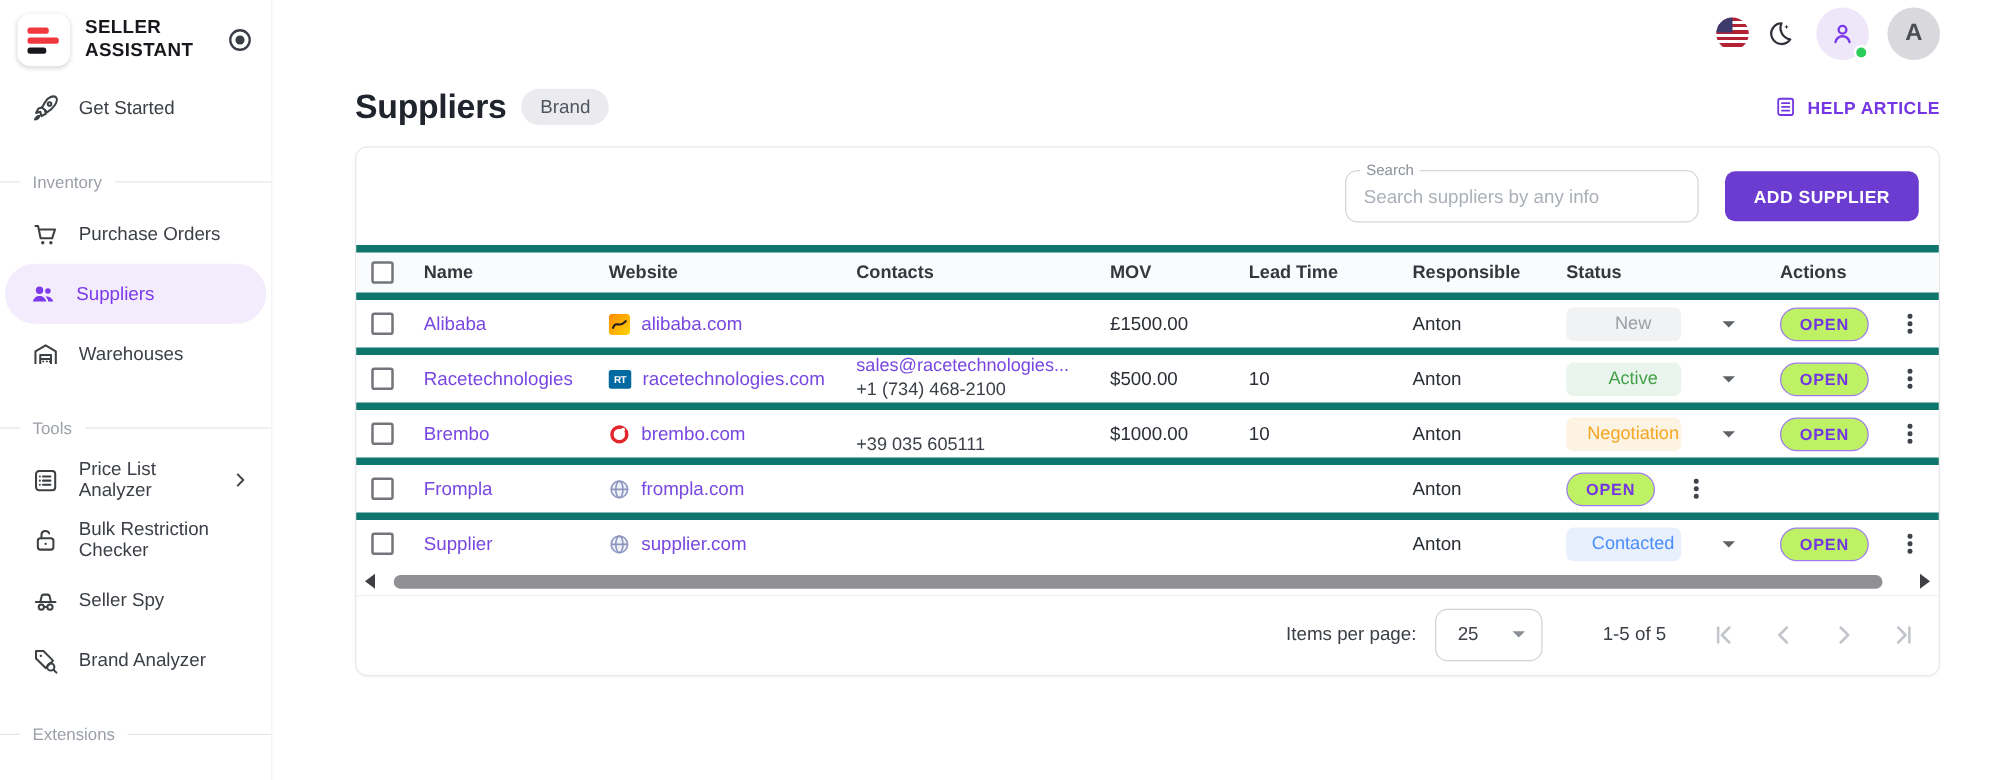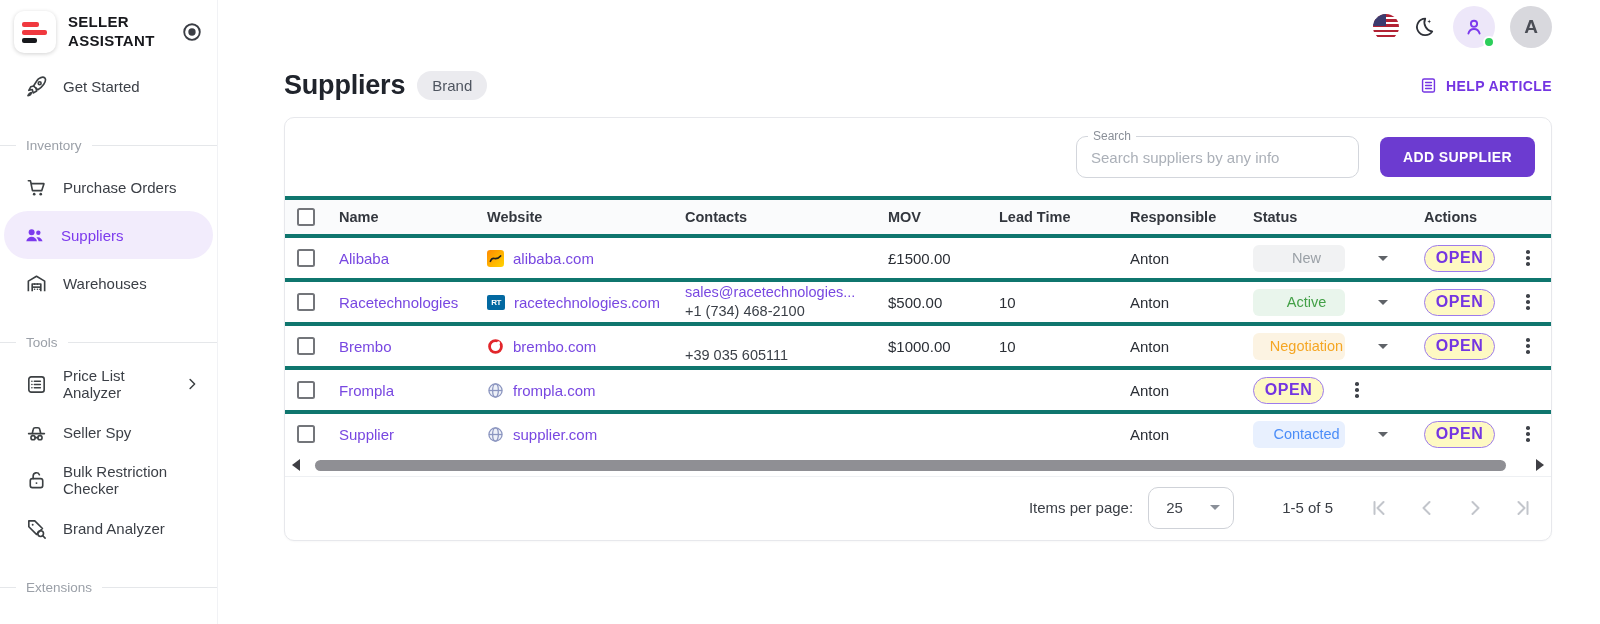--- a/index.html
+++ b/index.html
@@ -48,21 +48,21 @@
   
   .card { margin-top:16px; border:1px solid #E7E8EC; border-radius:10px; background:#fff; height:424px; box-shadow:0 1px 2px rgba(20,20,40,.03); }
   .card-toolbar { height:78px; display:flex; align-items:center; justify-content:flex-end; gap:21px; padding:0 16px; }
   .search-field { position:relative; width:283px; height:42px; border:1px solid #D3D6DC; border-radius:10px; background:#fff; }
   .search-field label { position:absolute; top:-8px; left:11px; background:#fff; padding:0 5px; font-size:12px; color:#8A8F98; }
   .search-field input { width:100%; height:100%; border:none; outline:none; background:transparent; padding:0 14px; font-size:15px; color:#333; font-family:"Liberation Sans",sans-serif; }
   .search-field input::placeholder { color:#ABB0B8; }
   .add-btn { height:40px; padding:0 23px; background:#6C3BD0; color:#fff; border:none; border-radius:8px; font-size:14px; font-weight:700; letter-spacing:.4px; cursor:pointer; font-family:"Liberation Sans",sans-serif; }
 
   
-  .tr { display:flex; align-items:center; border-top:4px solid #0f766e; }
+  .tr { display:flex; align-items:center; border-top:6px solid #0f766e; }
   .thead { background:#FAFBFC; height:38px; font-size:14.5px; font-weight:700; color:#33373E; }
   .trow { height:44px; font-size:15px; }
   .td { flex-shrink:0; display:flex; align-items:center; }
   .col-cb   { width:54px; padding-left:12px; }
   .col-name { width:148px; }
   .col-web  { width:198px; gap:9px; }
   .col-contacts { width:203px; flex-direction:column; align-items:flex-start; justify-content:center; }
   .col-mov  { width:111px; }
   .col-lead { width:131px; }
   .col-resp { width:123px; }
@@ -70,21 +70,21 @@
   .col-actions { width:125px; gap:27px; }
   .checkbox { width:18px; height:18px; border:2px solid #73757A; border-radius:2.5px; background:#fff; cursor:pointer; }
   .link { color:#7847E1; text-decoration:none; cursor:pointer; }
   .c-email { font-size:14.5px; color:#7847E1; max-width:195px; min-height:19px; line-height:19px; white-space:nowrap; overflow:hidden; cursor:pointer; }
   .c-phone { font-size:14.5px; color:#3A3F47; min-height:19px; line-height:19px; }
   .favicon { width:17px; height:17px; display:flex; align-items:center; justify-content:center; flex-shrink:0; }
   .favicon svg { width:17px; height:17px; }
   .fav-rt { width:18px; height:15px; background:#0369a1; border-radius:2px; color:#fff; font-size:8px; font-weight:700; align-items:center; justify-content:center; letter-spacing:-.5px; }
   .badge { width:92px; height:27px; border-radius:6px; display:flex; align-items:center; justify-content:center; font-size:14.5px; cursor:pointer;padding-left:15px; }
   .caret { width:0; height:0; border-left:5px solid transparent; border-right:5px solid transparent; border-top:5.5px solid #5F6368; cursor:pointer; }
-  .open-btn { width:71px; height:27px; border:1px solid #9D7BEC; border-radius:14px; background:#fef9c3; color:#7435E2; font-size:16px; font-weight:700; letter-spacing:.6px; cursor:pointer; font-family:"Liberation Sans",sans-serif; }
+  .open-btn { width:71px; height:27px; border:1px solid #9D7BEC; border-radius:14px; background:#bef264; color:#7435E2; font-size:13px; font-weight:700; letter-spacing:.6px; cursor:pointer; font-family:"Liberation Sans",sans-serif; }
   .kebab { display:flex; flex-direction:column; gap:2.5px; cursor:pointer; padding:4px; }
   .kebab i { width:3.6px; height:3.6px; border-radius:50%; background:#3F434A; }
 
   
   .hscroll { height:22px; display:flex; align-items:center; padding:0 7px; }
   .arr { width:0; height:0; cursor:pointer; }
   .arr-left { border-top:6px solid transparent; border-bottom:6px solid transparent; border-right:8px solid #3F3F44; }
   .arr-right { border-top:6px solid transparent; border-bottom:6px solid transparent; border-left:8px solid #3F3F44; }
   .hthumb { flex:1; height:11px; background:#8F8F94; border-radius:6px; margin:0 30px 0 15px; cursor:grab; }
 
@@ -172,37 +172,37 @@
           <path d="M9.8 8.6h6.2M9.8 12h6.2M9.8 15.4h6.2"></path>
           <path d="M7.2 8.6h.01M7.2 12h.01M7.2 15.4h.01"></path>
         </svg>
       <span>Price List Analyzer</span>
       <svg class="nav-chevron" viewBox="0 0 24 24" fill="none" stroke="#3c4043" stroke-width="2" stroke-linecap="round" stroke-linejoin="round">
           <path d="M9.5 6l6 6-6 6"></path>
         </svg>
     </div>
 
     <div class="nav-item">
+      <svg viewBox="0 0 24 24" fill="none" stroke="#3c4043" stroke-width="1.7" stroke-linecap="round" stroke-linejoin="round">
+          <rect x="5.5" y="10" width="13" height="9.5" rx="2.2"></rect>
+          <path d="M8.5 10V7.3A3.4 3.4 0 0 1 15 6"></path>
+          <circle cx="12" cy="14.7" r="1" fill="#3c4043" stroke="none"></circle>
+        </svg>
+      <span>Bulk Restriction Checker</span>
+    </div>
+
+    <div class="nav-item">
       <svg viewBox="0 0 24 24" fill="none" stroke="#3c4043" stroke-width="1.7" stroke-linecap="round">
           <path d="M3.8 13.2h16.4"></path>
           <path d="M7.6 13l1-4.4C8.8 7.6 9.6 7 10.5 7h3c.9 0 1.7.6 1.9 1.6l1 4.4"></path>
           <circle cx="8.4" cy="17.4" r="2.2"></circle>
           <circle cx="15.6" cy="17.4" r="2.2"></circle>
           <path d="M10.6 17.4h2.8"></path>
         </svg>
       <span>Seller Spy</span>
-    </div>
-
-    <div class="nav-item">
-      <svg viewBox="0 0 24 24" fill="none" stroke="#3c4043" stroke-width="1.7" stroke-linecap="round" stroke-linejoin="round">
-          <rect x="5.5" y="10" width="13" height="9.5" rx="2.2"></rect>
-          <path d="M8.5 10V7.3A3.4 3.4 0 0 1 15 6"></path>
-          <circle cx="12" cy="14.7" r="1" fill="#3c4043" stroke="none"></circle>
-        </svg>
-      <span>Bulk Restriction Checker</span>
     </div>
 
     <div class="nav-item">
       <svg viewBox="0 0 24 24" fill="none" stroke="#3c4043" stroke-width="1.7" stroke-linecap="round" stroke-linejoin="round">
           <path d="M4 4h6.2l8 8-6.2 6.2-8-8V4z"></path>
           <circle cx="8" cy="8" r="1" fill="#3c4043" stroke="none"></circle>
           <circle cx="16.3" cy="17.3" r="3"></circle>
           <path d="M18.6 19.6L21 22"></path>
         </svg>
       <span>Brand Analyzer</span>

